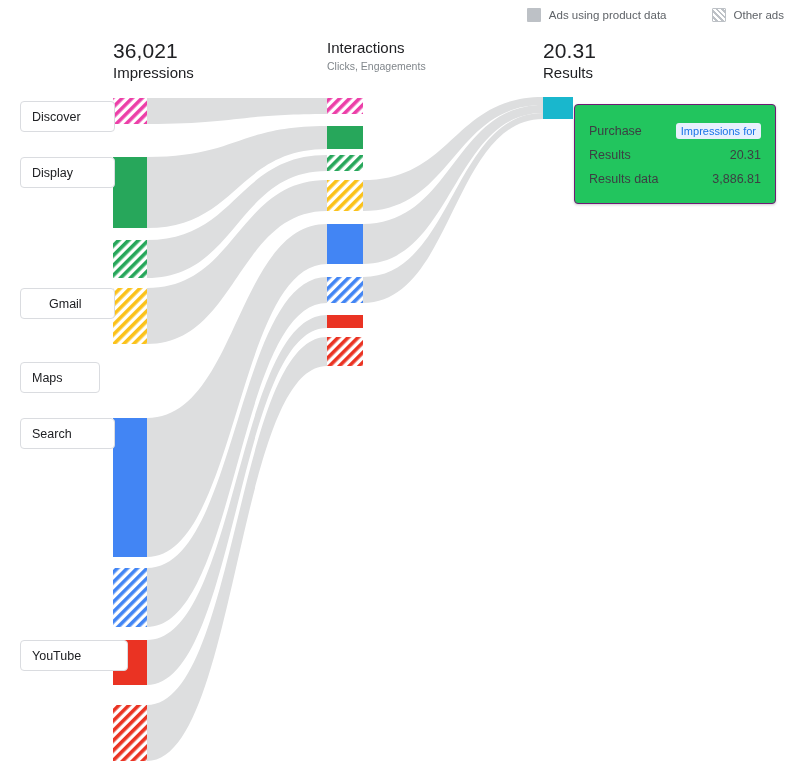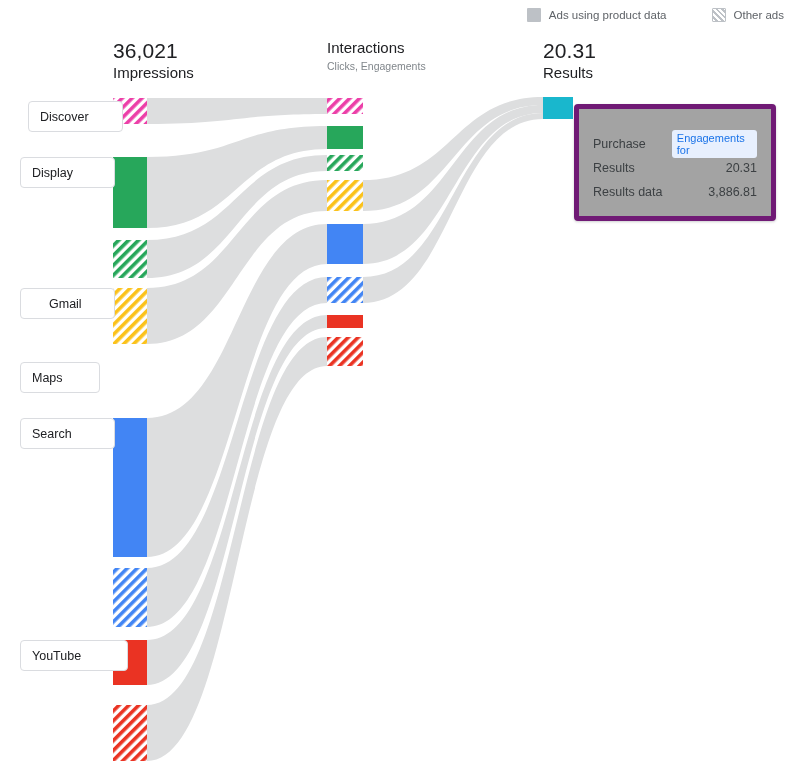--- a/index.html
+++ b/index.html
@@ -61,25 +61,25 @@
     display: flex; align-items: center;
     padding-left: 11px;
     font-size: 12.5px; color: #202124;
     white-space: nowrap;
     z-index: 4;
   }
 
   
   .tip {
     position: absolute;
-    background: #a3a3a3;
-    border: 5px solid #701a75;
+    background: #22c55e;
+    border: 1px solid #701a75;
     border-radius: 4px;
     box-shadow: 0 1px 3px rgba(60,64,67,.16), 0 1px 2px rgba(60,64,67,.10);
-    padding: 23px 14px 12px 14px;
+    padding: 14px 14px 12px 14px;
     z-index: 10;
   }
   .tip-row {
     display: flex; align-items: center; justify-content: space-between;
     gap: 26px; height: 24px;
   }
   .tip-key { font-size: 12.5px; color: #3c4043; }
   .tip-val { font-size: 12.5px; color: #3c4043; }
   .tip-badge {
     font-size: 11px; color: #1a73e8;
@@ -171,21 +171,21 @@
         <rect x="327" y="180" width="36" height="31" fill="url(#hp-yellow)"></rect>
         <rect x="327" y="224" width="36" height="40" fill="#4285f4"></rect>
         <rect x="327" y="277" width="36" height="26" fill="url(#hp-blue)"></rect>
         <rect x="327" y="315" width="36" height="13" fill="#ea3323"></rect>
         <rect x="327" y="337" width="36" height="29" fill="url(#hp-red)"></rect>
         <rect x="543" y="97" width="30" height="22" fill="#19b7cd"></rect>
       </g>
   </svg>
 
   <div id="pills">
-      <div class="pill" style="left: 20px; top: 101px; width: 95px; margin-left: 8px;">
+      <div class="pill" style="left: 20px; top: 101px; width: 95px;">
         <span>Discover</span>
       </div>
       <div class="pill" style="left: 20px; top: 157px; width: 95px;">
         <span>Display</span>
       </div>
       <div class="pill" style="left: 20px; top: 288px; width: 95px; padding-left: 28px;">
         <span>Gmail</span>
       </div>
       <div class="pill" style="left: 20px; top: 362px; width: 80px;">
         <span>Maps</span>
@@ -194,21 +194,21 @@
         <span>Search</span>
       </div>
       <div class="pill" style="left: 20px; top: 640px; width: 108px;">
         <span>YouTube</span>
       </div>
     </div>
 
   <div class="tip" style="left:574px; top:104px; width:202px;">
     <div class="tip-row">
       <span class="tip-key" style="font-weight:400">Purchase</span>
-      <span class="tip-badge">Engagements for</span>
+      <span class="tip-badge">Impressions for</span>
     </div>
     <div class="tip-row">
       <span class="tip-key">Results</span>
       <span class="tip-val">20.31</span>
     </div>
     <div class="tip-row">
       <span class="tip-key">Results data</span>
       <span class="tip-val">3,886.81</span>
     </div>
   </div>

